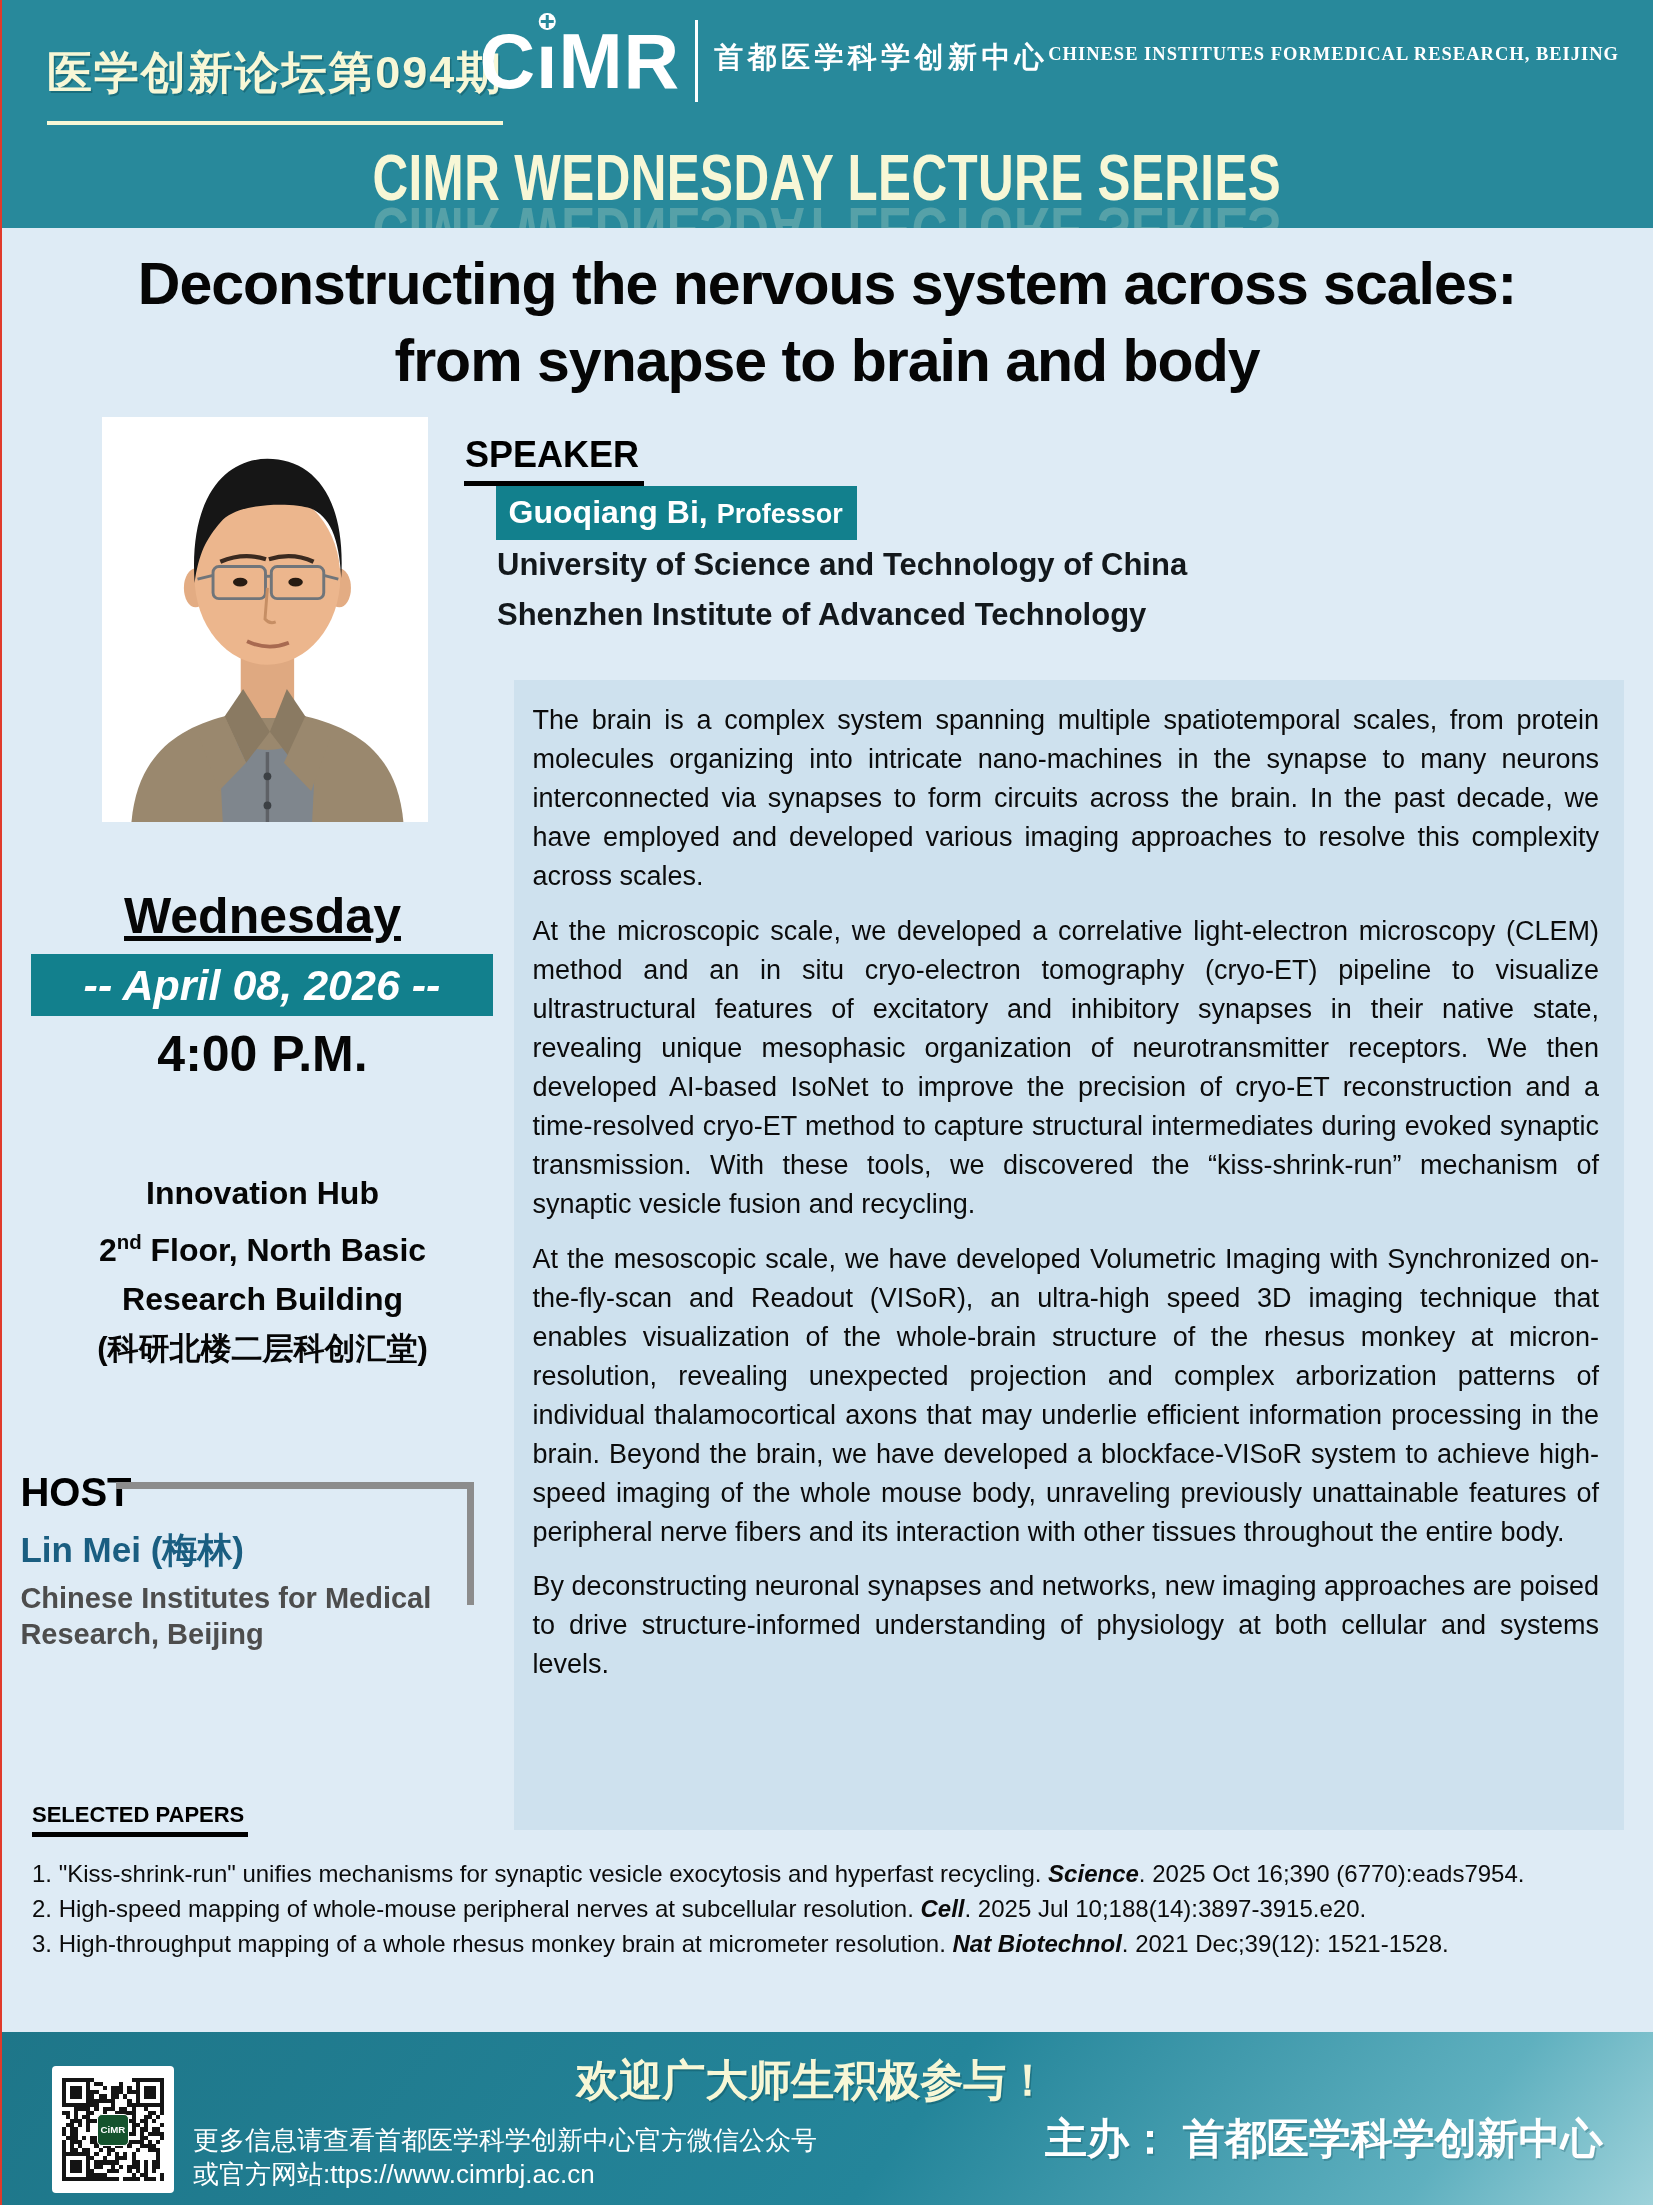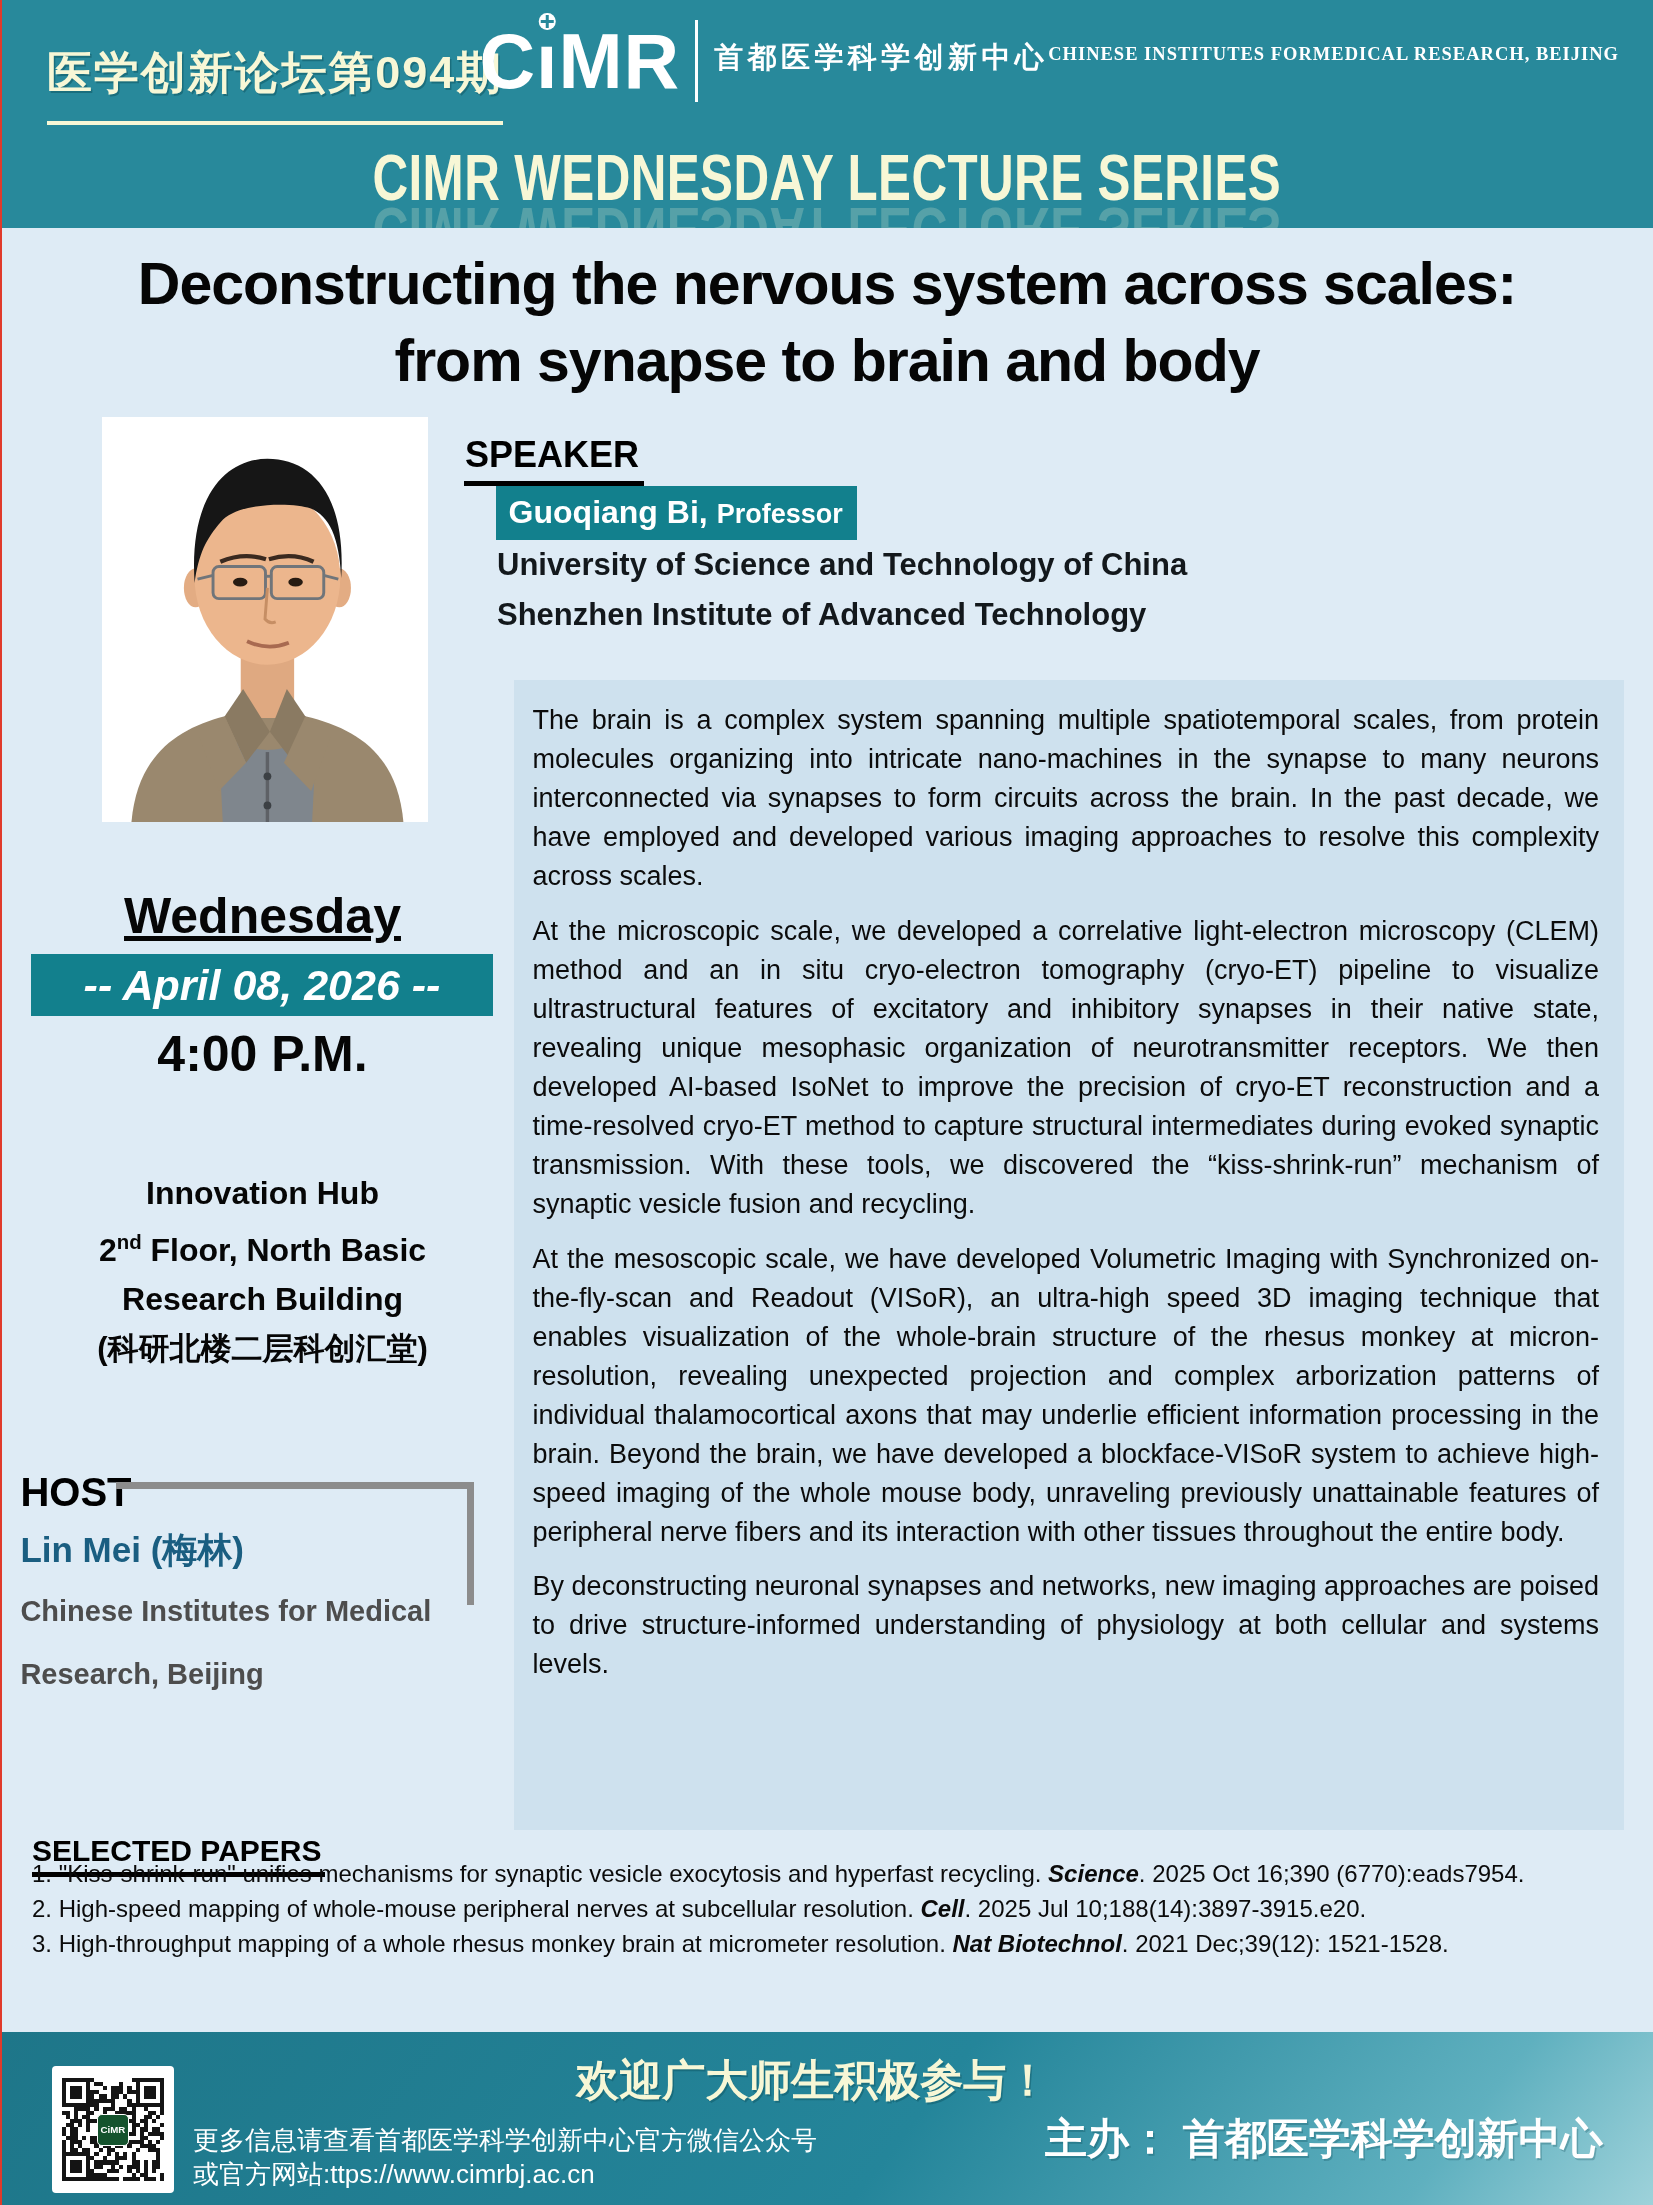--- a/index.html
+++ b/index.html
@@ -54,24 +54,24 @@
   .sched-time{top:1025px;font-size:50px;font-weight:bold;}
   .venue{top:1169px;font-weight:bold;font-size:32px;line-height:49px;}
   .venue sup{font-size:20.4px;vertical-align:super;}
   .venue .cn{font-size:31px;}
   
   .host-heading{position:absolute;left:20.4px;top:1470px;font-size:40px;font-weight:bold;color:#000;}
   .bracket-h{position:absolute;left:116px;top:1482px;width:358px;height:6.8px;background:#8C8C8C;}
   .bracket-v{position:absolute;left:467px;top:1482px;width:6.8px;height:123px;background:#8C8C8C;}
   .host-name{position:absolute;left:20.4px;top:1527px;font-size:35px;font-weight:bold;color:#1A5E81;}
   .host-affil{position:absolute;left:20.4px;top:1580px;width:447px;font-size:29px;font-weight:bold;
-              color:#4D4D4D;line-height:63px;}
+              color:#4D4D4D;line-height:36px;}
   
-  .papers-heading{position:absolute;left:32px;top:1802px;font-size:30px;font-weight:bold;color:#000;
-                  border-bottom:5.3px solid #000;padding:0 3.9px 3.9px 0;margin-top:32px;}
+  .papers-heading{position:absolute;left:32px;top:1802px;font-size:22px;font-weight:bold;color:#000;
+                  border-bottom:5.3px solid #000;padding:0 3.9px 3.9px 0;}
   .papers{position:absolute;left:32px;top:1856px;width:1531px;font-size:24px;line-height:35px;color:#0b0b0b;}
   .paper{padding-left:27px;text-indent:-27px;}
   .jrnl{font-weight:bold;font-style:italic;}
   
   .footer{position:absolute;left:0;top:2032px;width:100%;height:173px;
           background:linear-gradient(128deg,#1E7689 0%,#24859A 55%,#5FB0BF 86%,#9ED2DA 100%);}
   .qr-box{position:absolute;left:52px;top:34px;width:122px;height:127px;background:#fff;border-radius:3.9px;
           display:flex;align-items:center;justify-content:center;}
   .qr-grid{position:relative;width:103px;height:103px;display:grid;grid-template-columns:repeat(25,1fr);
            grid-template-rows:repeat(25,1fr);}

